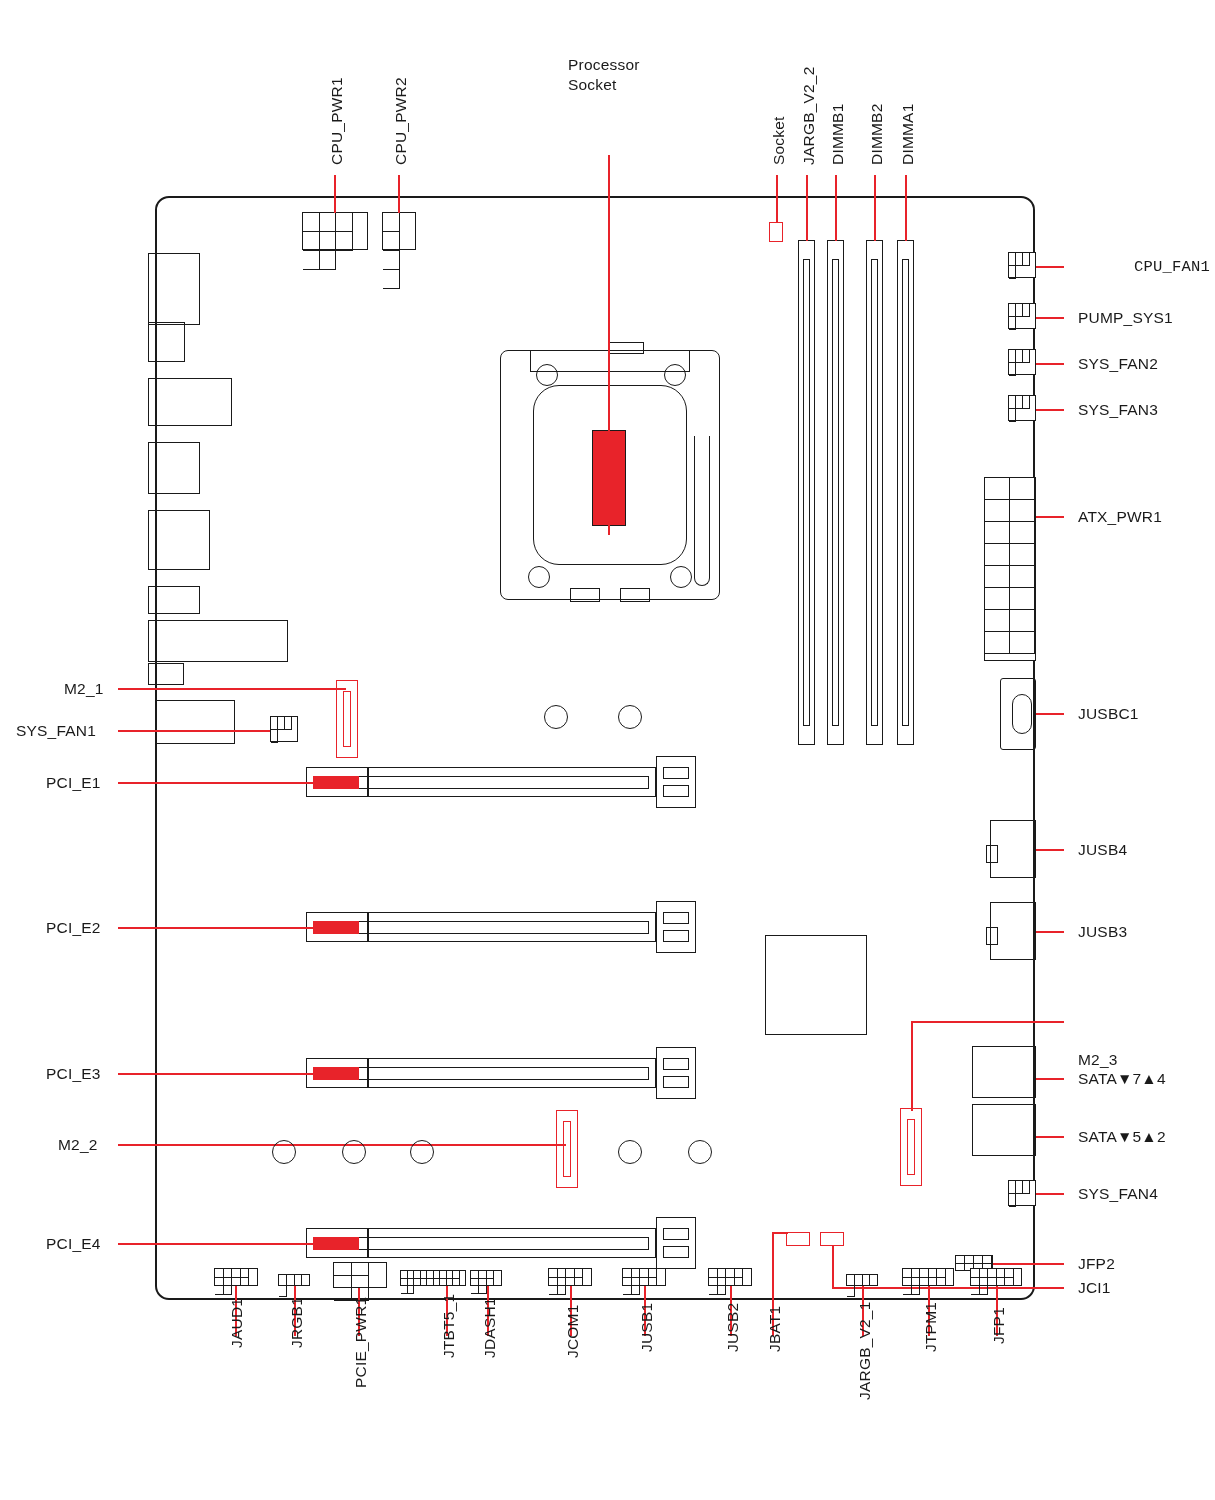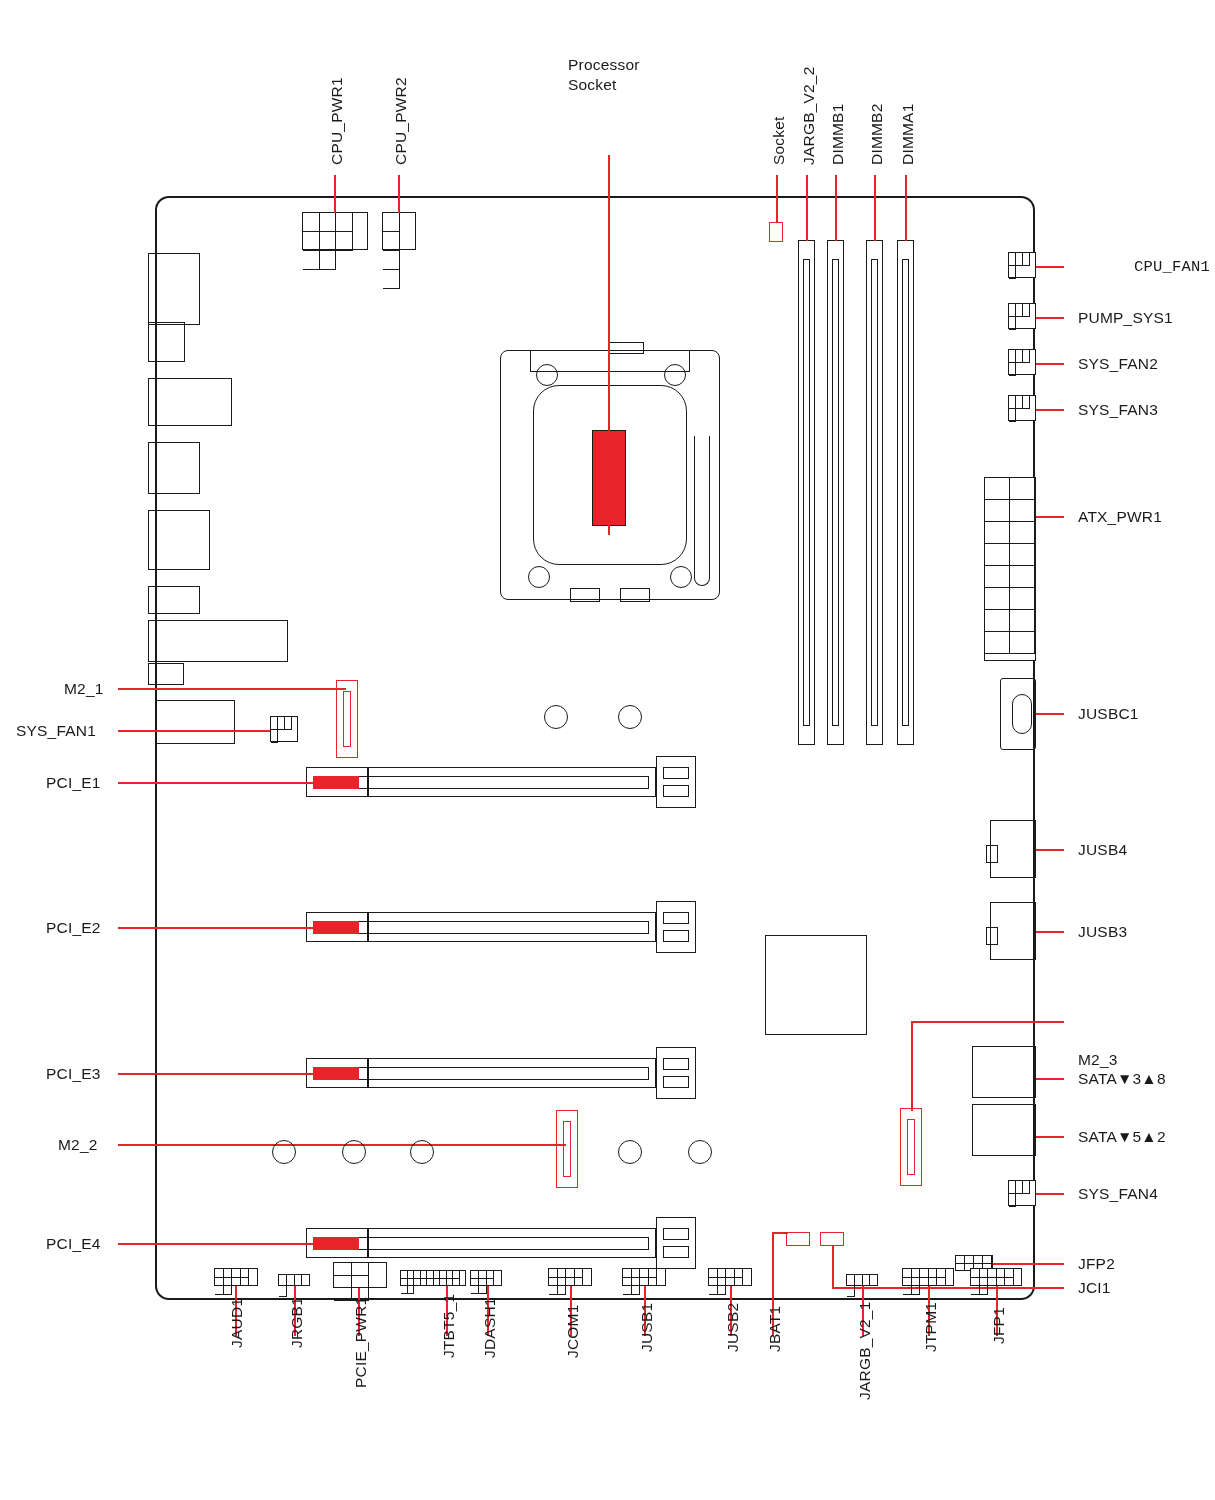--- a/index.html
+++ b/index.html
@@ -202,21 +202,21 @@
 
   <div class="box" style="left:765px;top:935px;width:102px;height:100px;"></div>
 
   <div class="m2" style="left:900px;top:1108px;height:78px;"></div>
   <div class="ln v" style="left:911px;top:1021px;height:90px;"></div>
   <div class="ln h" style="left:911px;top:1021px;width:153px;"></div>
   <div class="lbl" style="left:1078px;top:1040px;margin-top:11px;">M2_3</div>
 
   <div class="box" style="left:972px;top:1046px;width:64px;height:52px;"></div>
   <div class="ln h" style="left:1036px;top:1078px;width:28px;"></div>
-  <div class="lbl" style="left:1078px;top:1070px;">SATA▼3▲8</div>
+  <div class="lbl" style="left:1078px;top:1070px;">SATA▼7▲4</div>
 
   <div class="box" style="left:972px;top:1104px;width:64px;height:52px;"></div>
   <div class="ln h" style="left:1036px;top:1136px;width:28px;"></div>
   <div class="lbl" style="left:1078px;top:1128px;">SATA▼5▲2</div>
 
   <div class="pins" style="left:1008px;top:1180px;width:28px;height:26px;">
     <i style="width:7px;height:13px"></i>
       <i style="width:7px;height:13px"></i>
       <i style="width:7px;height:13px"></i>
       <i style="width:7px;height:13px"></i>

